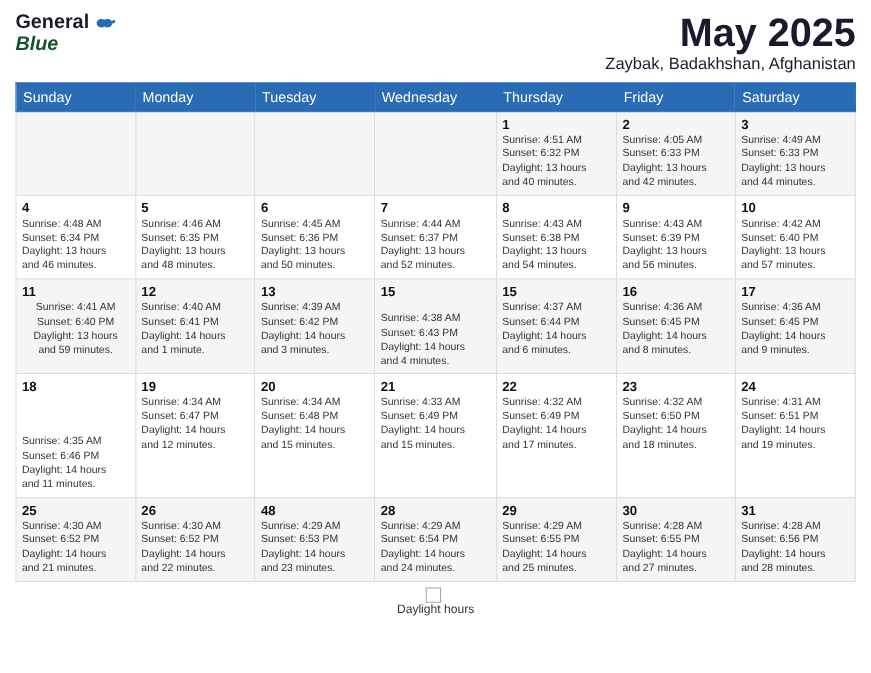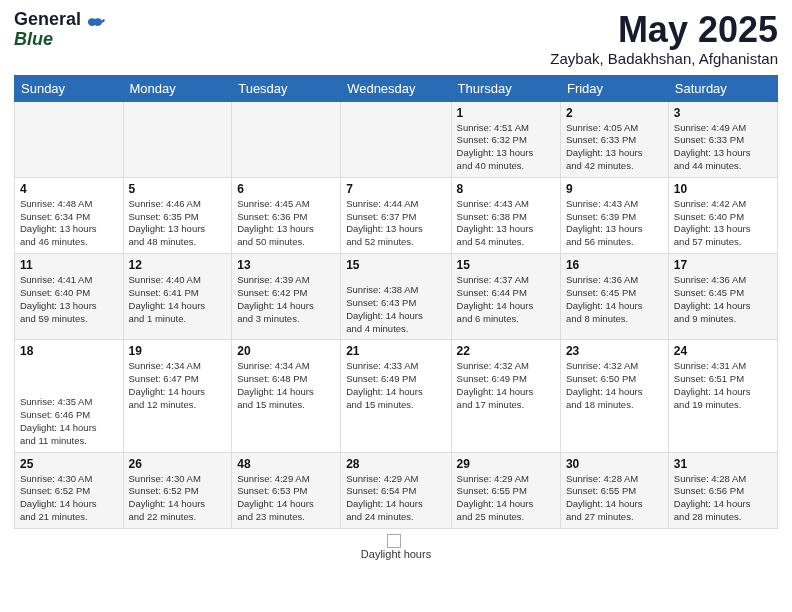--- a/index.html
+++ b/index.html
@@ -225,21 +225,21 @@
             <span class="day-num">10</span>
             <div class="day-info" style="white-space: pre-line;">Sunrise: 4:42 AM
 Sunset: 6:40 PM
 Daylight: 13 hours
 and 57 minutes.</div>
           </td>
         </tr>
         <tr>
           <td>
             <span class="day-num">11</span>
-            <div class="day-info" style="white-space: pre-line;">Sunrise: 4:41 AM
+            <div class="day-info" style="white-space: pre-line; text-align: center;">Sunrise: 4:41 AM
 Sunset: 6:40 PM
 Daylight: 13 hours
 and 59 minutes.</div>
           </td>
           <td>
             <span class="day-num">12</span>
             <div class="day-info" style="white-space: pre-line;">Sunrise: 4:40 AM
 Sunset: 6:41 PM
 Daylight: 14 hours
 and 1 minute.</div>

